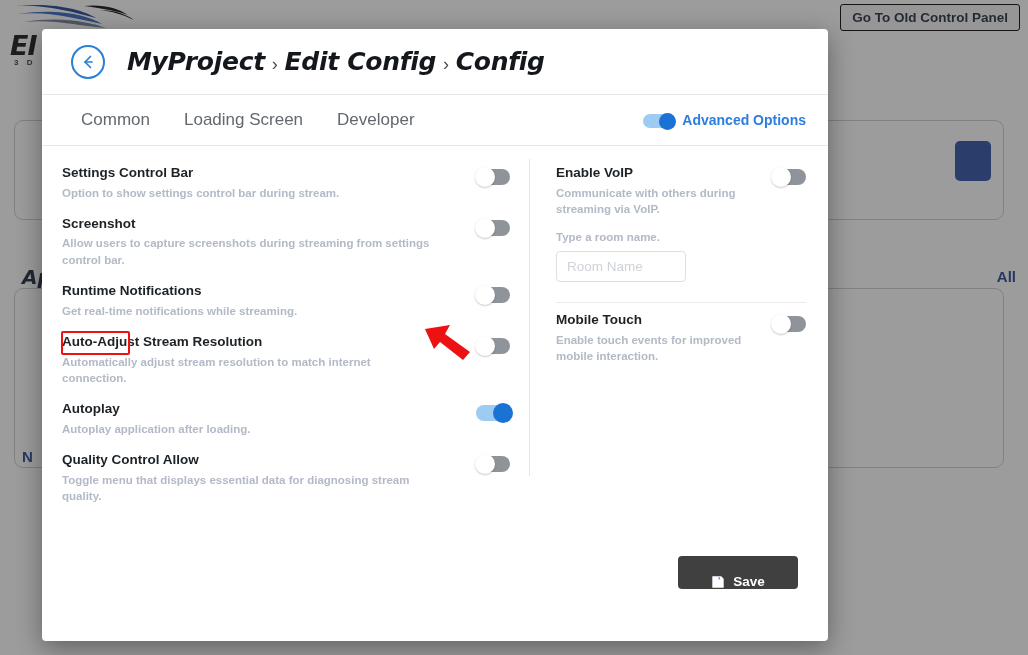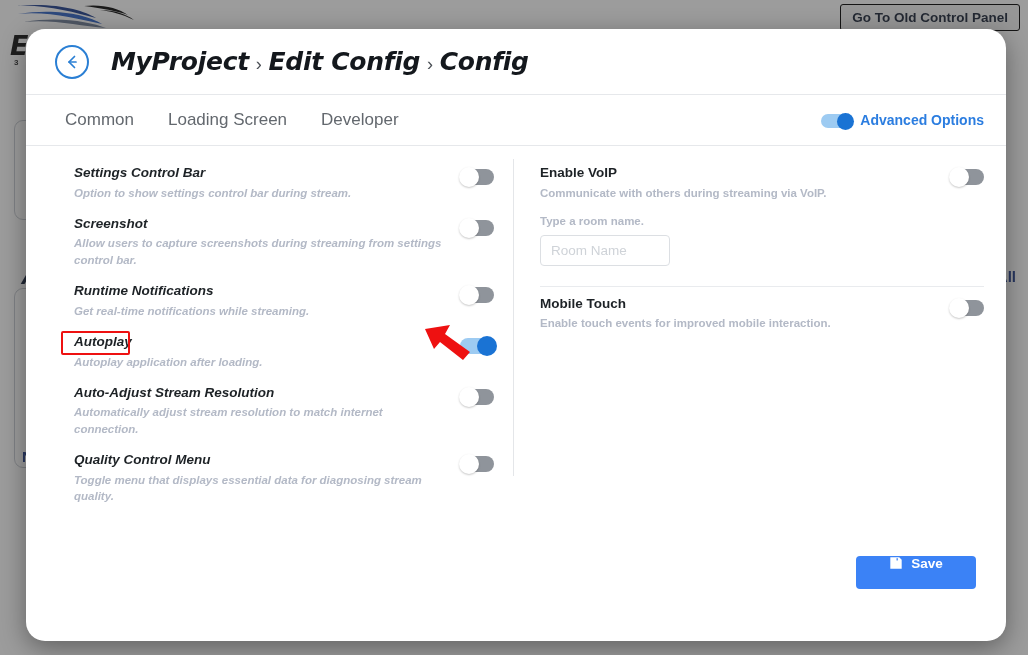--- a/index.html
+++ b/index.html
@@ -74,24 +74,24 @@
 
   
   #scrim {
     position: absolute; inset: 0;
     background: rgba(44,44,44,0.47);
   }
 
   
   #modal {
     position: absolute;
-    left: 26px; top: 29px;
-    width: 980px; height: 612px;
+    left: 42px; top: 29px;
+    width: 786px; height: 612px;
     background: #ffffff;
-    border-radius: 19px;
+    border-radius: 4px;
     box-shadow: 0 7px 26px rgba(0,0,0,0.38);
     overflow: hidden;
   }
 
   
   #modal-header {
     position: relative;
     height: 66px;
     border-bottom: 1px solid #e6e8eb;
     display: flex; align-items: center;
@@ -177,22 +177,21 @@
   .toggle.sm .knob { width: 17px; height: 17px; top: -1.5px; }
 
   
   #modal-body {
     position: relative;
     height: 440px;
     display: flex;
   }
   #col-left {
     width: 490px;
-    padding: 18px 0 0 48px;
-    font-style: italic;
+    padding: 18px 0 0 20px;
   }
   #col-right {
     flex: 1;
     padding: 18px 0 0 24px;
     position: relative;
   }
   #col-divider {
     position: absolute;
     left: 487px; top: 13px;
     width: 1px; height: 317px;
@@ -250,26 +249,26 @@
   
   #modal-footer {
     position: absolute;
     left: 0; right: 0; bottom: 0;
     height: 100px;
   }
   #save-btn {
     position: absolute;
     right: 30px; top: 15px;
     width: 120px; height: 33px;
-    background: #3b82f6;
+    background: #404040;
     border: none; border-radius: 4px;
     color: #ffffff;
     font-size: 13.5px; font-weight: 700;
     font-family: "Liberation Sans", sans-serif;
-    display: flex; align-items: flex-start; justify-content: center; gap: 8px;
+    display: flex; align-items: flex-end; justify-content: center; gap: 8px;
     cursor: pointer;
   }
 
   
   #annot-box {
     position: absolute;
     left: 61px; top: 331px;
     width: 69px; height: 24px;
     border: 2.5px solid #ee1111;
     border-radius: 2px;
@@ -376,41 +375,41 @@
           <div class="setting-title">Runtime Notifications</div>
           <div class="setting-desc">Get real-time notifications while streaming.</div>
         </div>
         <div class="toggle off">
           <div class="knob"></div>
         </div>
       </div>
 
       <div class="setting-row">
         <div class="setting-text">
+          <div class="setting-title">Auto-Adjust Stream Resolution</div>
+          <div class="setting-desc">Automatically adjust stream resolution to match internet connection.</div>
+        </div>
+        <div class="toggle off">
+          <div class="knob"></div>
+        </div>
+      </div>
+
+      <div class="setting-row">
+        <div class="setting-text">
           <div class="setting-title">Autoplay</div>
           <div class="setting-desc">Autoplay application after loading.</div>
         </div>
         <div class="toggle on">
           <div class="knob"></div>
         </div>
       </div>
 
       <div class="setting-row">
         <div class="setting-text">
-          <div class="setting-title">Auto-Adjust Stream Resolution</div>
-          <div class="setting-desc">Automatically adjust stream resolution to match internet connection.</div>
-        </div>
-        <div class="toggle off">
-          <div class="knob"></div>
-        </div>
-      </div>
-
-      <div class="setting-row">
-        <div class="setting-text">
-          <div class="setting-title">Quality Control Menu</div>
+          <div class="setting-title">Quality Control Allow</div>
           <div class="setting-desc">Toggle menu that displays essential data for diagnosing stream quality.</div>
         </div>
         <div class="toggle off">
           <div class="knob"></div>
         </div>
       </div>
 
     </div>
 
     <div id="col-right">

